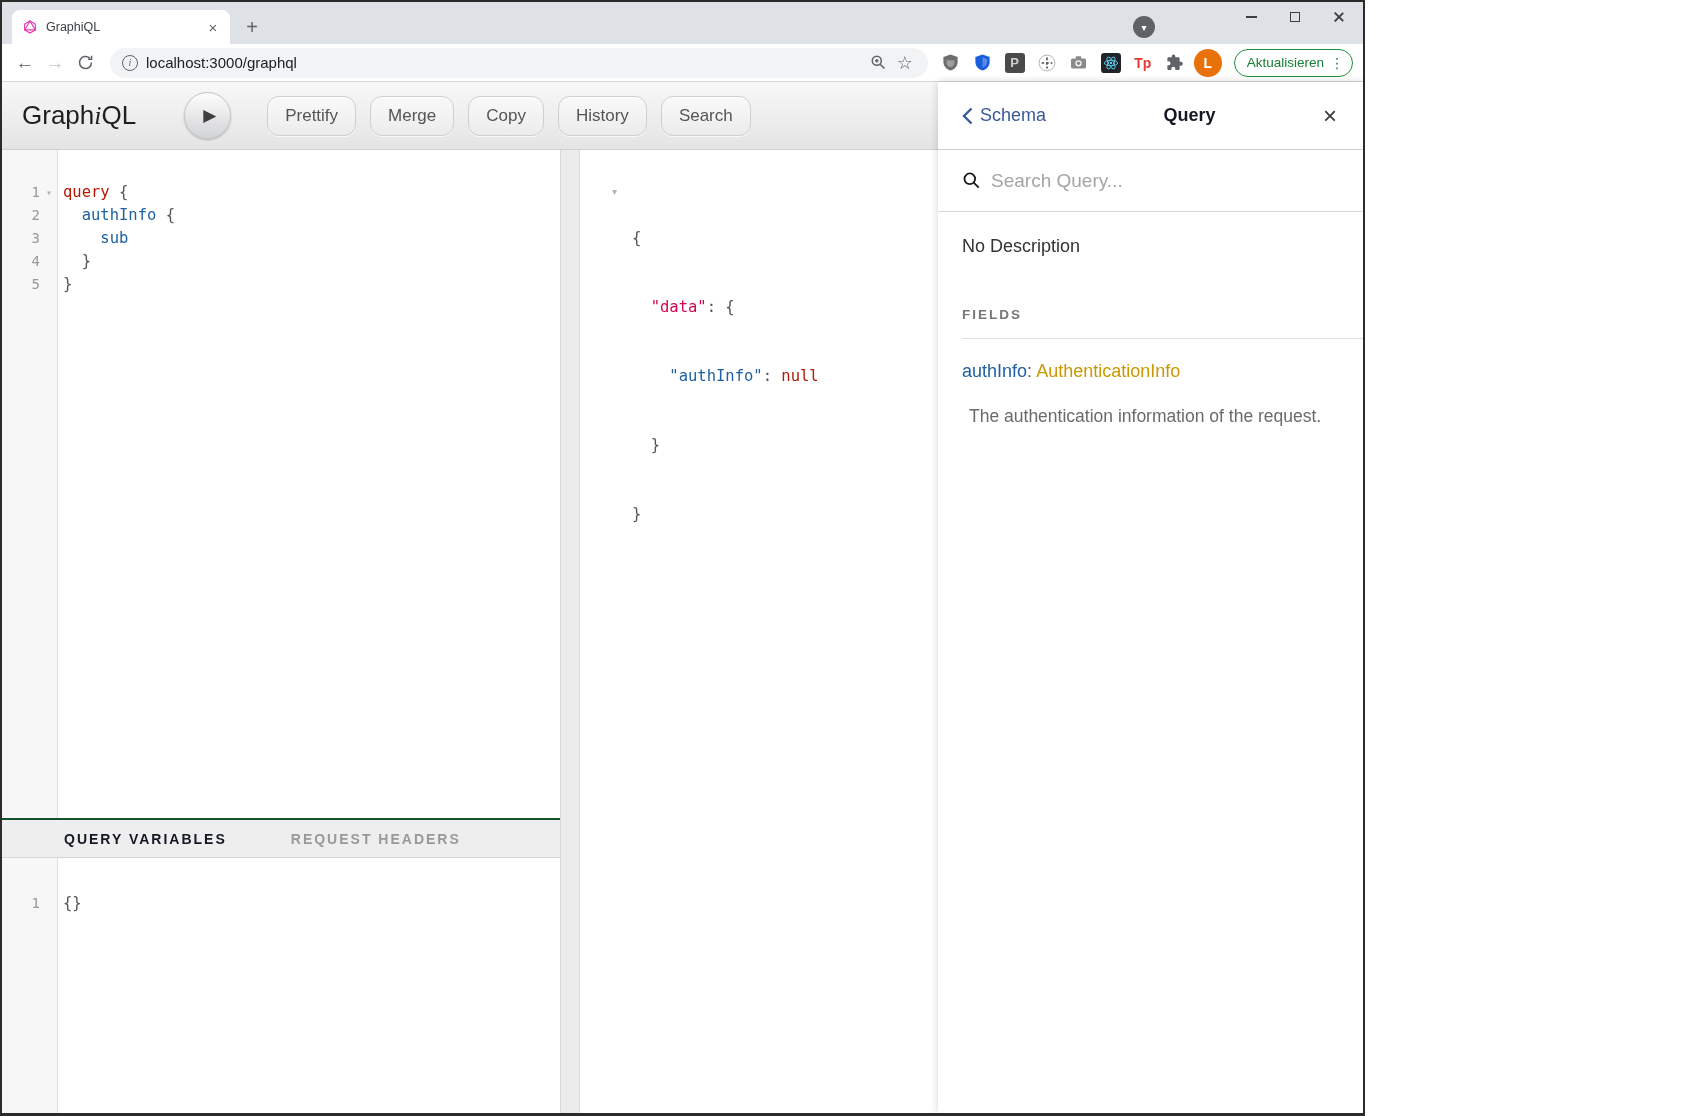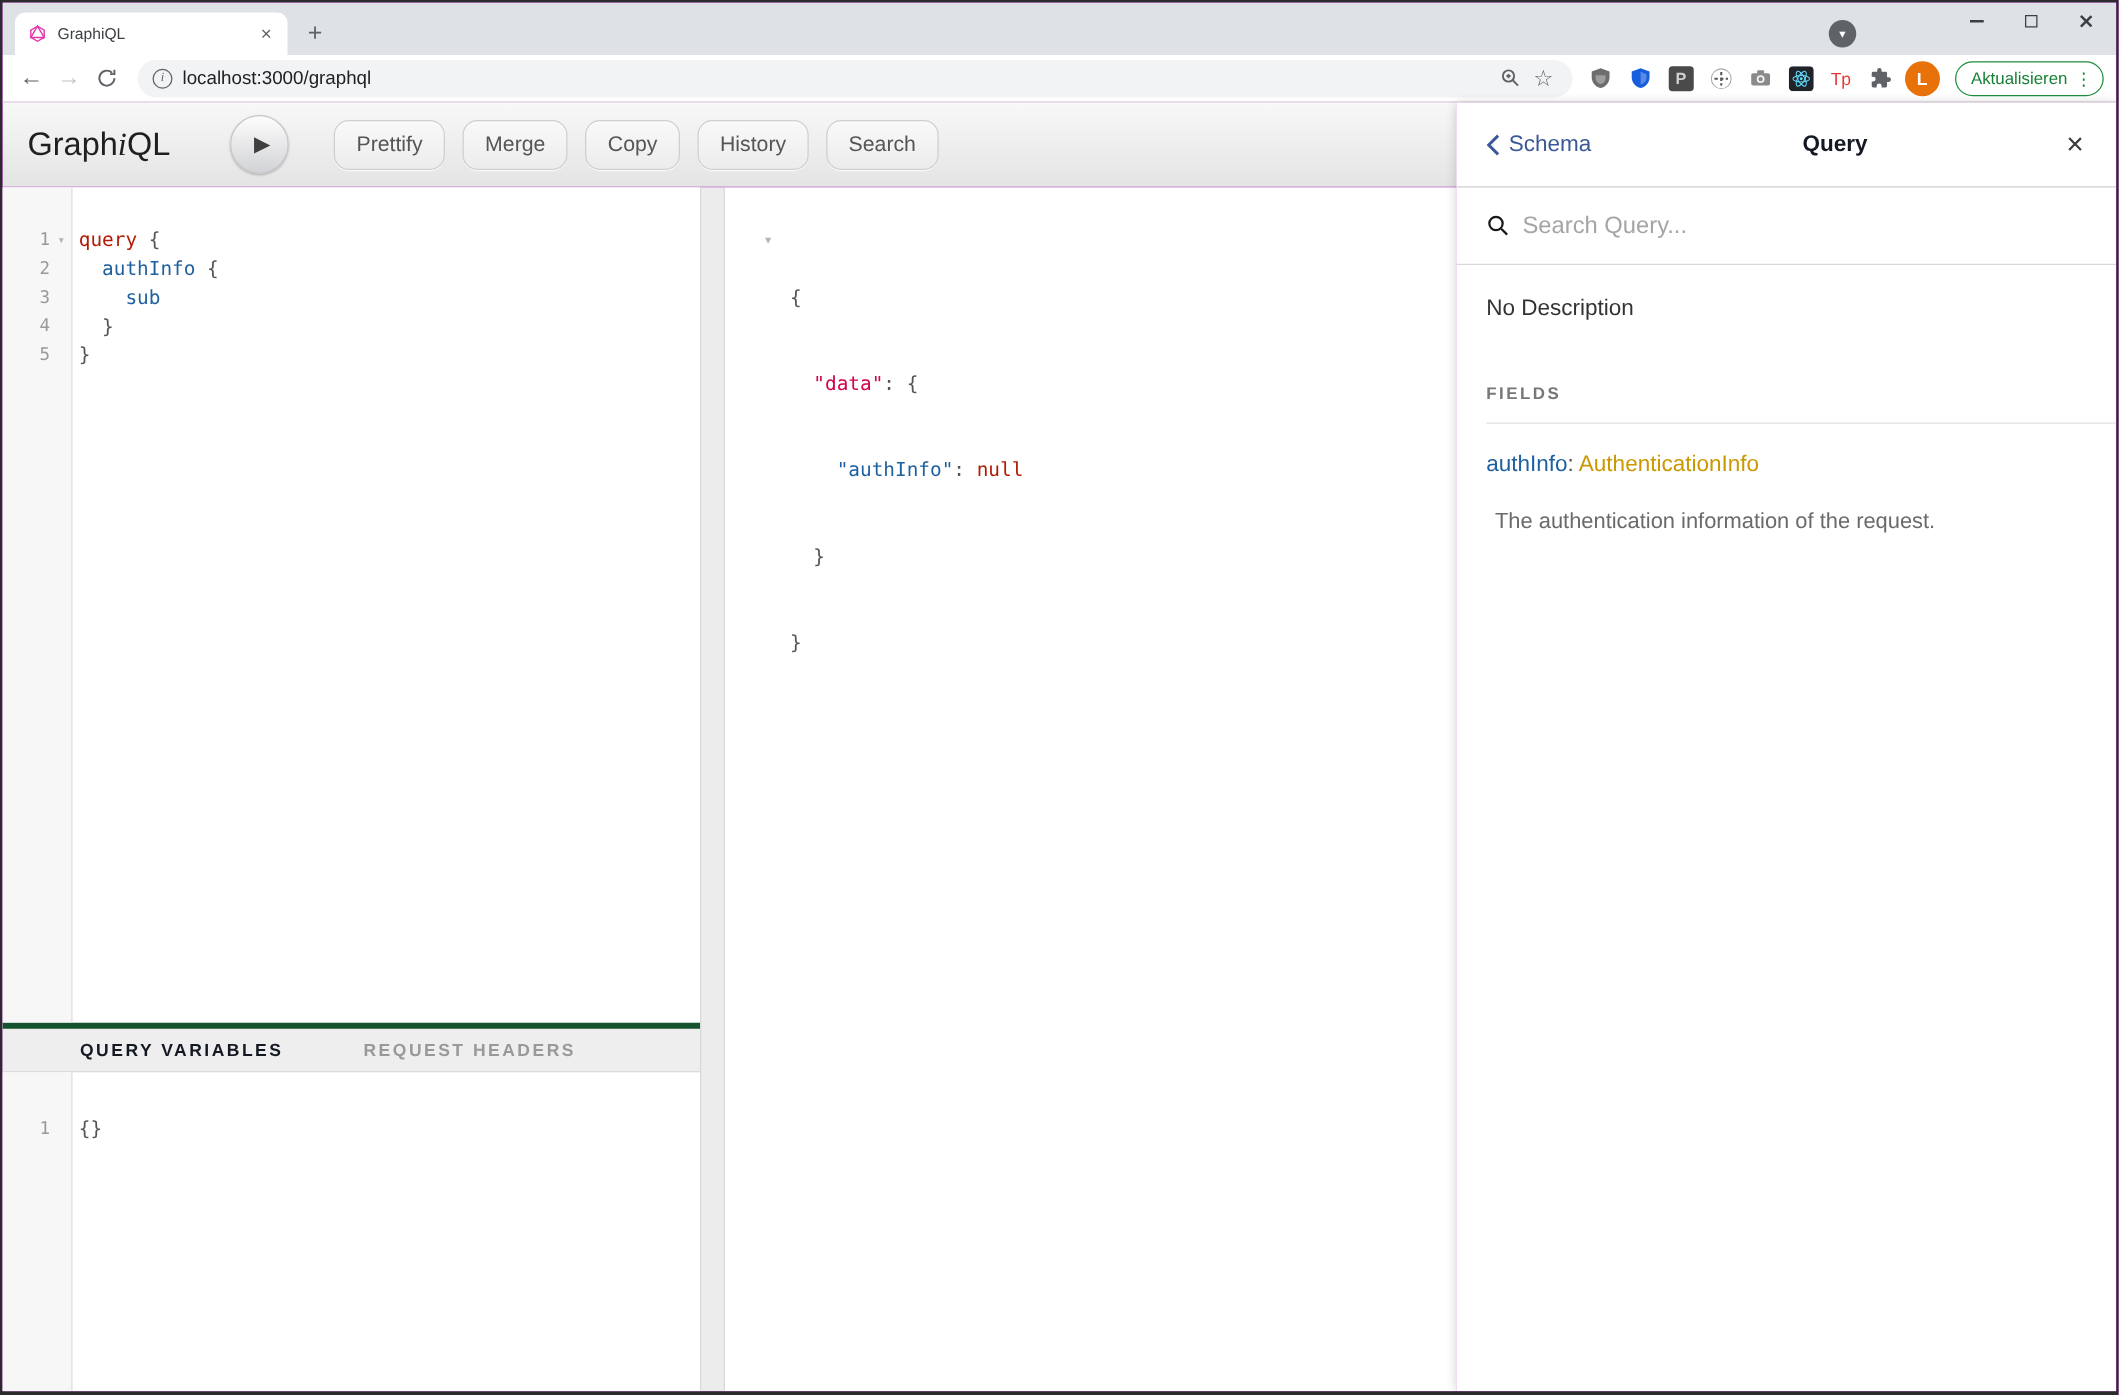--- a/index.html
+++ b/index.html
@@ -1,17 +1,17 @@
 <!DOCTYPE html>
 <html><head>
 <meta charset="utf-8">
 <style>
   * { margin:0; padding:0; box-sizing:border-box; }
   html,body { width:1695px; height:1116px; overflow:hidden; font-family:"Liberation Sans", sans-serif; }
-  .window { width:1695px; height:1116px; border:2px solid #2b2b2b; border-bottom-width:3px; background:#d946ef; position:relative; overflow:hidden; }
+  .window { width:1365px; height:1116px; border:2px solid #2b2b2b; border-bottom-width:3px; background:#ec4899; position:relative; overflow:hidden; }
 
   
   .titlebar { height:42px; background:#dee1e6; display:flex; align-items:flex-end; position:relative; }
   .tab { width:218px; height:34px; background:#fff; border-radius:8px 8px 0 0; margin-left:10px; display:flex; align-items:center; padding:0 8px 0 10px; }
   .tab-title { flex:1; font-size:12.5px; color:#3c4043; margin-left:8px; white-space:nowrap; overflow:hidden; }
   .tab-close { width:18px; height:18px; border-radius:50%; display:flex; align-items:center; justify-content:center; font-size:15px; color:#5f6368; cursor:default; }
   .newtab-btn { width:28px; height:28px; margin:0 0 3px 8px; display:flex; align-items:center; justify-content:center; font-size:20px; color:#5f6368; border-radius:50%; }
   .caret-circle { position:absolute; top:14px; right:208px; width:22px; height:22px; background:#5f6368; border-radius:50%; color:#fff; font-size:10px; display:flex; align-items:center; justify-content:center; }
   .win-controls { position:absolute; top:0; right:2px; display:flex; height:30px; }
   .win-btn { width:44px; height:30px; display:flex; align-items:center; justify-content:center; color:#3c4043; }
@@ -25,21 +25,21 @@
   .navbar { height:38px; background:#fff; display:flex; align-items:center; padding:0 10px 0 8px; border-bottom:1px solid #d7d7d7; }
   .nav-btn { width:30px; height:30px; display:flex; align-items:center; justify-content:center; font-size:19px; color:#5f6368; border-radius:50%; }
   .nav-btn.disabled { color:#c0c4c9; }
   .omnibox { flex:1; height:30px; background:#f1f3f4; border-radius:15px; margin:0 10px; display:flex; align-items:center; padding:0 10px 0 12px; }
   .info-badge { width:16px; height:16px; border:1.2px solid #5f6368; border-radius:50%; color:#5f6368; font-size:10px; font-style:italic; font-family:"Liberation Serif",serif; display:flex; align-items:center; justify-content:center; flex:none; }
   .url-text { flex:1; font-size:15px; color:#202124; margin-left:8px; white-space:nowrap; }
   .omni-ic { width:26px; height:26px; display:flex; align-items:center; justify-content:center; flex:none; color:#5f6368; }
   .ext-row { display:flex; align-items:center; gap:6px; }
   .ext-ic { width:26px; height:26px; display:flex; align-items:center; justify-content:center; border-radius:4px; font-size:13px; }
   .ext-p { background:#4a4a4a; color:#cfcfcf; font-weight:bold; width:20px; height:20px; margin:3px; border-radius:3px; display:flex; align-items:center; justify-content:center; }
-  .ext-tp { color:#e53935; font-weight:normal; font-size:14px; }
+  .ext-tp { color:#e53935; font-weight:bold; font-size:14px; }
   .avatar { width:28px; height:28px; border-radius:50%; background:#e8710a; color:#fff; font-size:14px; font-weight:bold; display:flex; align-items:center; justify-content:center; }
   .update-pill { height:28px; border:1px solid #1e8e3e; border-radius:14px; color:#188038; font-size:13.5px; display:flex; align-items:center; padding:0 8px 0 12px; margin-left:6px; }
   .update-dots { font-size:14px; margin-left:6px; color:#188038; letter-spacing:0; }
 
   
   .app { display:flex; height:1031px; }
   .main-col { width:1163px; display:flex; flex-direction:column; }
   .topbar { height:68px; background:linear-gradient(#f8f8f8,#e4e4e4); border-bottom:1px solid #d0d0d0; display:flex; align-items:center; padding-left:20px; flex:none; }
   .logo { font-size:26px; color:#1f1f1f; letter-spacing:0; margin-right:48px; white-space:nowrap; }
   .logo i { font-style:italic; font-family:"Liberation Serif", serif; }
@@ -57,21 +57,21 @@
   .cm-vars { flex:1; }
   .gutter-bg { position:absolute; left:0; top:0; bottom:0; width:56px; background:#f7f7f7; border-right:1px solid #e0e0e0; }
   .cm-lines { position:relative; padding-top:31px; font-family:"DejaVu Sans Mono","Liberation Mono",monospace; font-size:15.5px; line-height:23px; }
   .cm-vars .cm-lines { padding-top:34px; }
   .cm-line { display:flex; }
   .ln { width:38px; flex:none; text-align:right; color:#999; font-size:14px; }
   .fold-cell { width:18px; flex:none; text-align:center; color:#b5b5b5; font-size:10px; }
   .code { white-space:pre; padding-left:5px; color:#555; }
   .t-kw { color:#b11a04; } .t-prop { color:#1f61a0; } .t-def { color:#d2054e; } .t-p { color:#555; } .t-ws { color:#555; }
 
-  .var-tabs { height:40px; background:#eee; border-top:5px solid #14532d; border-bottom:1px solid #d6d6d6; display:flex; align-items:center; padding-left:62px; flex:none; }
+  .var-tabs { height:40px; background:#eee; border-top:2px solid #14532d; border-bottom:1px solid #d6d6d6; display:flex; align-items:center; padding-left:62px; flex:none; }
   .var-tab { font-size:14px; font-weight:bold; letter-spacing:2px; color:#999; }
   .var-tab.active { color:#141823; }
   .var-tab + .var-tab { margin-left:28px;padding-left:36px; }
 
   .result-lines { position:relative; padding:31px 0 0 52px; font-family:"DejaVu Sans Mono","Liberation Mono",monospace; font-size:15.5px; line-height:23px; white-space:pre; }
   .result-fold { position:absolute; left:32px; top:36px; color:#b5b5b5; font-size:10px; }
 
   
   .docs { width:528px; background:#fff; box-shadow:0 0 8px rgba(0,0,0,.18); display:flex; flex-direction:column; position:relative; z-index:3; }
   .docs-header { height:68px; border-bottom:1px solid #d0d0d0; display:flex; align-items:center; padding:0 26px 0 24px; flex:none;gap:17px; }

